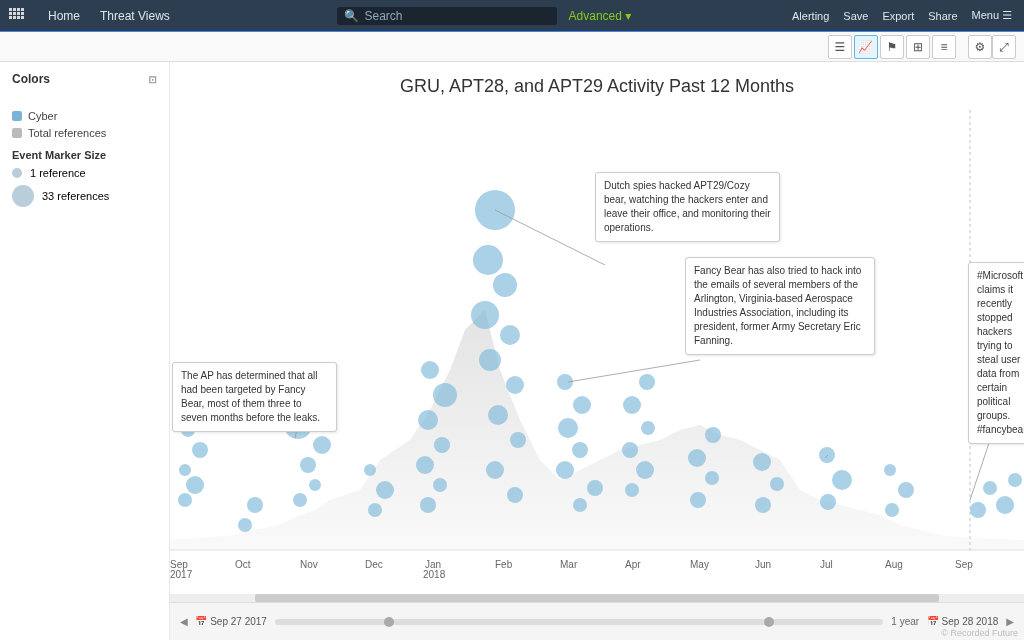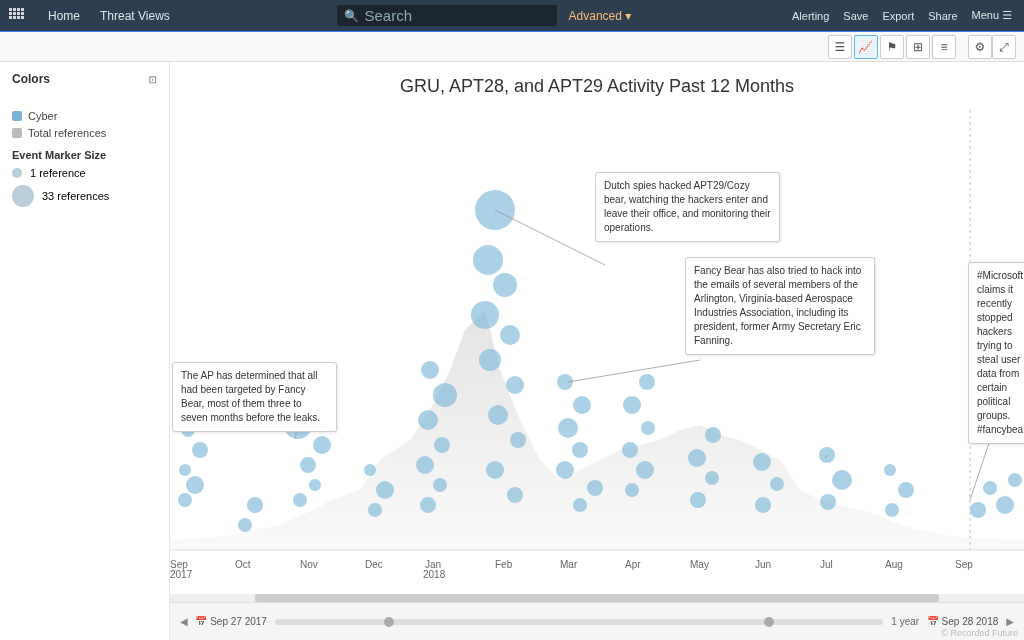--- a/index.html
+++ b/index.html
@@ -9,24 +9,24 @@
     #navbar {
       display: flex; align-items: center; height: 32px;
       background: #2c3e50; color: #fff; padding: 0 8px;
       border-bottom: 1px solid #3b82f6;
     }
     #navbar .nav-logo { margin-right: 12px; display: flex; align-items: center; }
     #navbar .nav-logo svg { width: 18px; height: 18px; }
     #navbar .nav-item { padding: 0 10px; font-size: 12px; cursor: pointer; color: #dce6ec; line-height: 32px; }
     #navbar .search-area { flex: 1; display: flex; justify-content: center; align-items: center; }
     #navbar .search-box { display: flex; align-items: center; background: #1a252f; border-radius: 3px; padding: 2px 8px; width: 220px; }
-    #navbar .search-box input { background: transparent; border: none; outline: none; color: #fff; font-size: 15px; width: 150px; }
+    #navbar .search-box input { background: transparent; border: none; outline: none; color: #fff; font-size: 12px; width: 150px; }
     #navbar .search-box input::placeholder { color: #8fa8b8; }
     #navbar .search-icon-wrap { margin-right: 5px; color: #8fa8b8; }
-    #navbar .advanced-btn { color: #fdba74; font-size: 12px; margin-left: 12px; cursor: pointer; }
+    #navbar .advanced-btn { color: #84cc16; font-size: 12px; margin-left: 12px; cursor: pointer; }
     #navbar .nav-actions { display: flex; align-items: center; gap: 6px; }
     #navbar .nav-action-item { color: #dce6ec; font-size: 11px; cursor: pointer; padding: 0 4px; }
 
     
     #toolbar {
       display: flex; align-items: center; justify-content: flex-end;
       height: 30px; border-bottom: 1px solid #ddd; padding: 0 8px; background: #f9f9f9;
     }
     #toolbar .toolbar-icons { display: flex; align-items: center; gap: 2px; margin-right: 8px; }
     #toolbar .tool-icon { width: 24px; height: 24px; display: flex; align-items: center; justify-content: center; border: 1px solid #ccc; background: #fff; cursor: pointer; font-size: 12px; color: #555; border-radius: 2px; }

